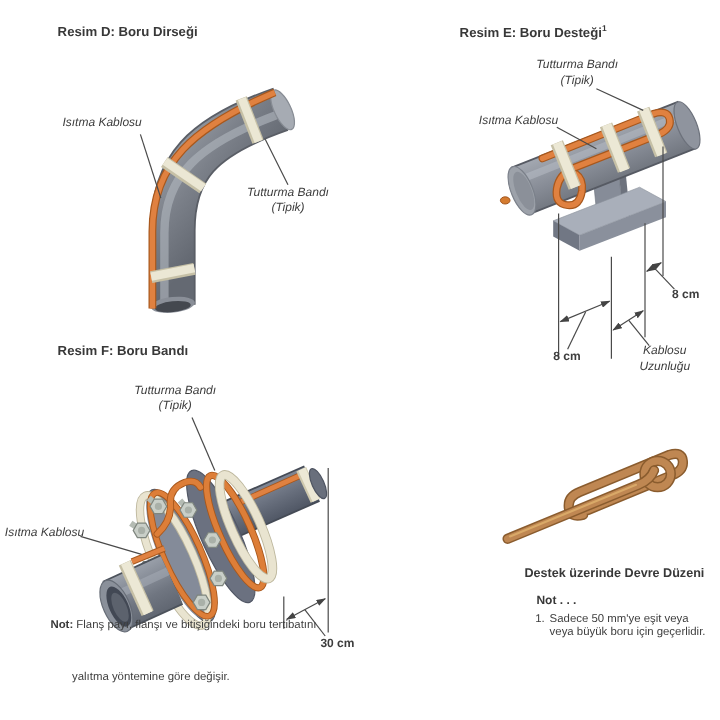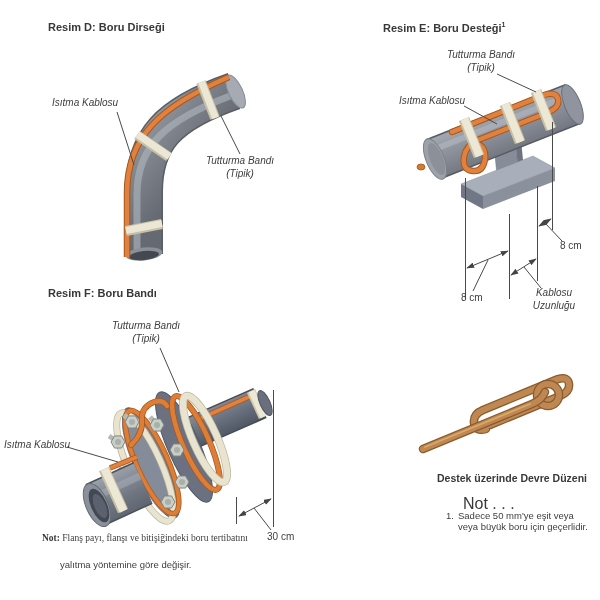--- a/index.html
+++ b/index.html
@@ -5,24 +5,24 @@
   html,body{margin:0;padding:0;}
   body{
     width:600px;height:600px;position:relative;background:#ffffff;
     font-family:"Liberation Sans","DejaVu Sans",sans-serif;color:#3d3d3d;
     overflow:hidden;
   }
   .abs{position:absolute;white-space:nowrap;}
   .fig-title{font-size:11px;font-weight:bold;color:#383838;padding-left:38px;}
   .lbl{font-size:10px;color:#3d3d3d;line-height:12.5px;font-style:italic;}
   .lbl.center{text-align:center;white-space:normal;}
-  .dim{font-size:10px;color:#3d3d3d;}
+  .dim{font-size:10px;color:#3d3d3d;font-weight:bold;}
   .note{font-size:9.5px;color:#3d3d3d;line-height:12px;}
   .cap{font-size:10.5px;font-weight:bold;color:#383838;}
-  .nothead{font-size:16px;font-weight:normal;color:#383838;margin-left:16px;}
+  .nothead{font-size:10px;font-weight:bold;color:#383838;}
   sup.fn{font-size:7px;vertical-align:super;}
   svg{position:absolute;left:0;top:0;}
   b{color:#383838;}
 </style>
 </head>
 <body>
 
 <svg width="600" height="600" viewBox="0 0 600 600">
   <defs>
     <marker id="ar" viewBox="0 0 10 7" markerWidth="8" markerHeight="5.6" refX="9" refY="3.5" orient="auto-start-reverse">
@@ -203,20 +203,20 @@
   <div>Uzunluğu</div>
 </div>
 
 <div class="abs fig-title" style="left:10px;top:287px;">Resim F: Boru Bandı</div>
 <div class="abs lbl center" style="left:104px;top:320px;width:84px;">
   <div>Tutturma Bandı</div>
   <div>(Tipik)</div>
 </div>
 <div class="abs lbl" style="left:4px;top:439px;">Isıtma Kablosu</div>
 <div class="abs dim" style="left:267px;top:531px;">30 cm</div>
-<div class="abs note" style="left:42px;top:532px;font-family:Liberation Serif, serif;"><b>Not:</b><span> Flanş payı, flanşı ve bitişiğindeki boru tertibatını</span></div>
+<div class="abs note" style="left:42px;top:515px;"><b>Not:</b><span> Flanş payı, flanşı ve bitişiğindeki boru tertibatını</span></div>
 <div class="abs note" style="left:60px;top:559px;">yalıtma yöntemine göre değişir.</div>
 
 <div class="abs cap" style="left:437px;top:472px;">Destek üzerinde Devre Düzeni</div>
 <div class="abs nothead" style="left:447px;top:495px;">Not . . .</div>
 <div class="abs note" style="left:446px;top:510px;">1.</div>
 <div class="abs note" style="left:458px;top:510px;">Sadece 50 mm'ye eşit veya</div>
 <div class="abs note" style="left:458px;top:521px;">veya büyük boru için geçerlidir.</div>
 
 </body></html>

